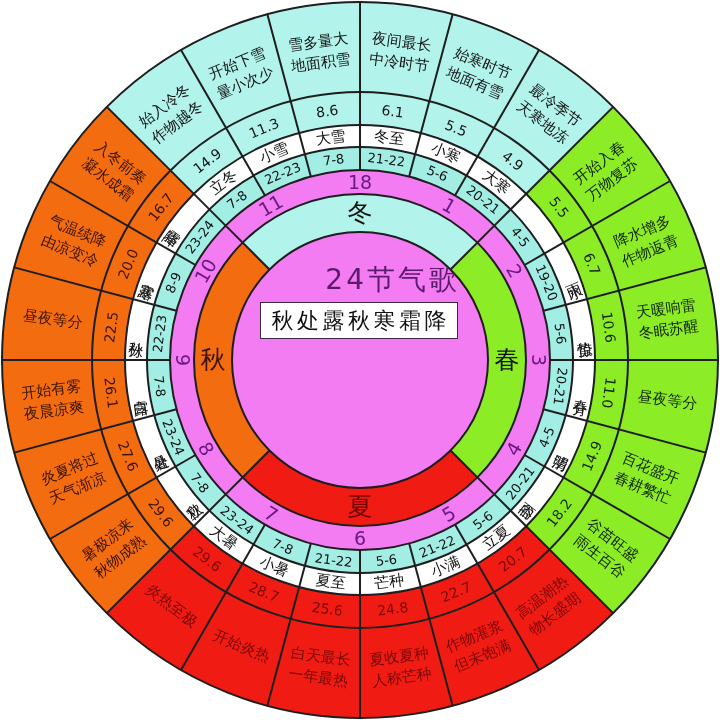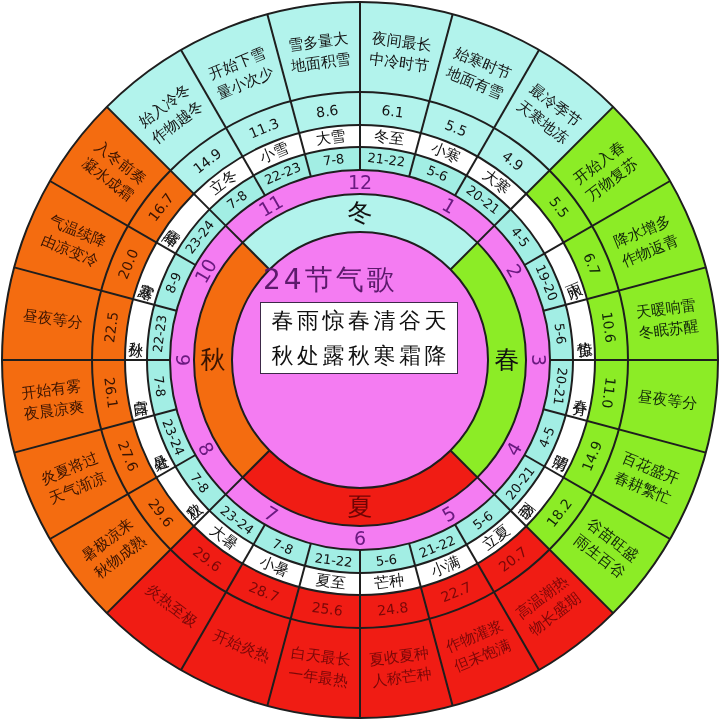--- a/index.html
+++ b/index.html
@@ -20,21 +20,21 @@
   .season { font-size:25px; line-height:28px; }
   .s-winter, .s-spring { color:#111111; }
   .s-summer { color:#6e0404; }
   .s-autumn { color:#3a1402; }
   .q-top { color:#141414; }
   .q-right { color:#12260a; }
   .q-bottom { color:#7a0808; }
   .q-left { color:#3a1402; }
   .center-title {
     position:absolute; left:260px; width:200px; top:263px;
-    text-align:left; font-size:28px; line-height:34px; color:#5c1a6c;
+    text-align:right; font-size:28px; line-height:34px; color:#5c1a6c;
     letter-spacing:3px; padding-left:3px; box-sizing:border-box;
   }
   .poem-box {
     position:absolute; left:260px; top:302px; width:196px;
     background:#ffffff; border:1.5px solid #3c2848;
   }
   .poem-line {
     font-size:22px; line-height:35px; text-align:center;
     letter-spacing:3.5px; padding-left:3.5px; color:#111111;
   }
@@ -100,21 +100,21 @@
       <line x1="360" y1="232" x2="360" y2="170" transform="rotate(225 360 360)"></line>
       <line x1="360" y1="232" x2="360" y2="170" transform="rotate(315 360 360)"></line>
     </g>
   </svg>
 
   <div class="t season s-winter" style="--a:0deg;--r:147px;--b:0deg">冬</div>
   <div class="t season s-spring" style="--a:90deg;--r:147px;--b:90deg">春</div>
   <div class="t season s-summer" style="--a:180deg;--r:147px;--b:180deg">夏</div>
   <div class="t season s-autumn" style="--a:270deg;--r:147px;--b:270deg">秋</div>
 
-  <div class="t month" style="--a:0deg;--r:178px;--b:0deg">12</div>
+  <div class="t month" style="--a:0deg;--r:178px;--b:0deg">18</div>
   <div class="t month" style="--a:30deg;--r:178px;--b:0deg">1</div>
   <div class="t month" style="--a:60deg;--r:178px;--b:0deg">2</div>
   <div class="t month" style="--a:90deg;--r:178px;--b:0deg">3</div>
   <div class="t month" style="--a:120deg;--r:178px;--b:180deg">4</div>
   <div class="t month" style="--a:150deg;--r:178px;--b:180deg">5</div>
   <div class="t month" style="--a:180deg;--r:178px;--b:180deg">6</div>
   <div class="t month" style="--a:210deg;--r:178px;--b:180deg">7</div>
   <div class="t month" style="--a:240deg;--r:178px;--b:180deg">8</div>
   <div class="t month" style="--a:270deg;--r:178px;--b:180deg">9</div>
   <div class="t month" style="--a:300deg;--r:178px;--b:0deg">10</div>
@@ -280,16 +280,15 @@
   <div>
     <div class="t desc q-top" style="--a:352.5deg;--r:310px;--b:0deg">雪多量大
 地面积雪</div>
     <div class="t temp q-top" style="--a:352.5deg;--r:251px;--b:0deg">8.6</div>
     <div class="t name" style="--a:352.5deg;--r:224px;--b:0deg">大雪</div>
     <div class="t date" style="--a:352.5deg;--r:202px;--b:0deg">7-8</div>
   </div>
 
   <div class="center-title">24节气歌</div>
   <div class="poem-box">
-    <div class="poem-line">春雨惊春清谷天</div>
     <div class="poem-line">秋处露秋寒霜降</div>
   </div>
 </div>
 
 </body></html>

